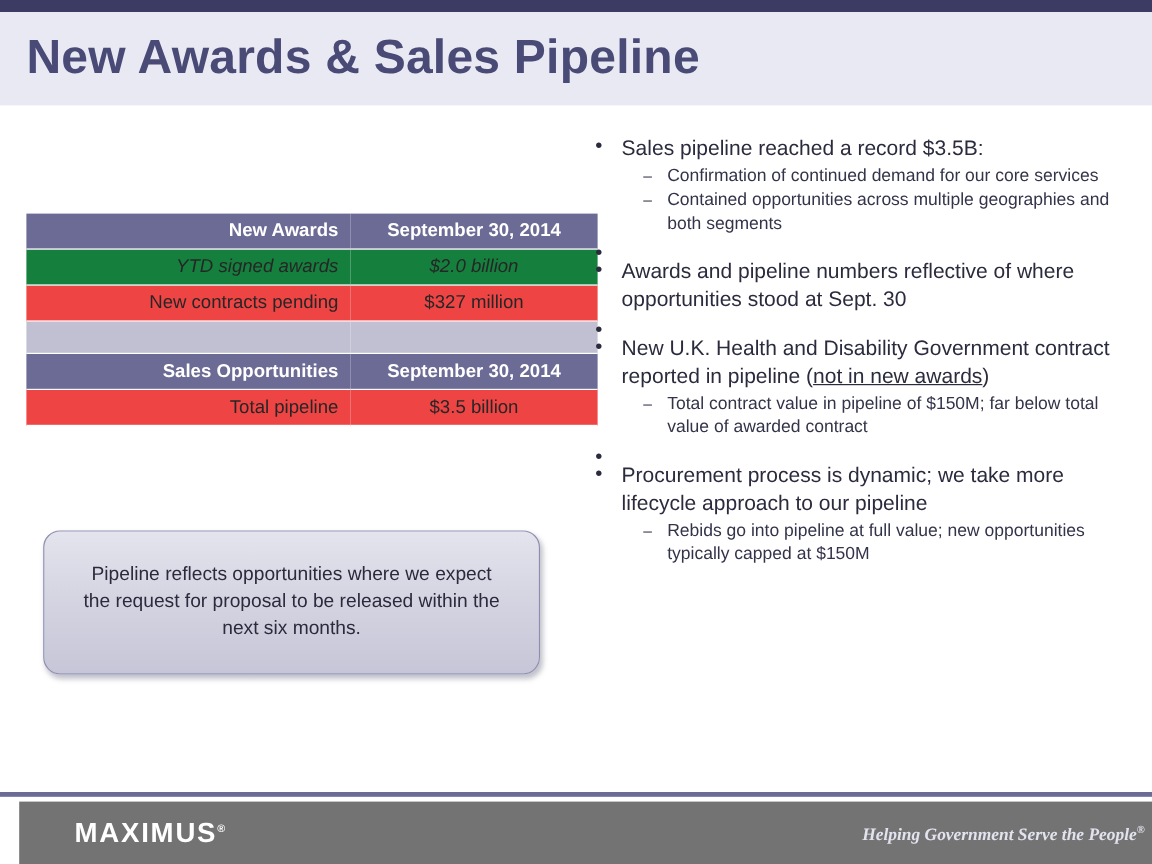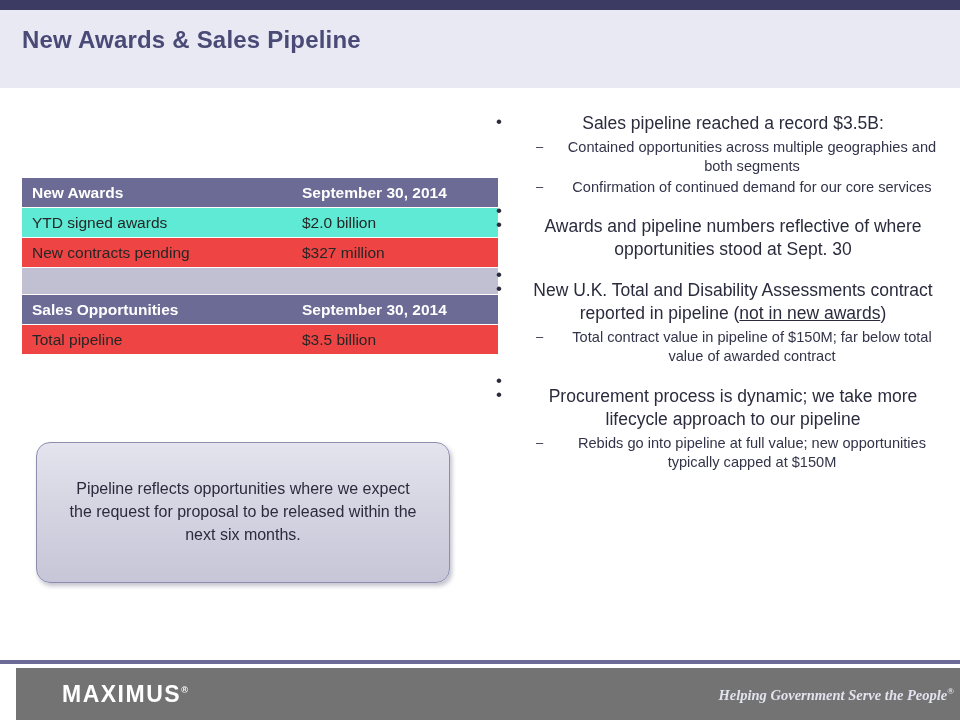--- a/index.html
+++ b/index.html
@@ -36,21 +36,21 @@
   .title-band-underline {
     position: absolute;
     top: 88px; left: 0;
     width: 960px; height: 3px;
     background: #ffffff;
   }
   .slide-title {
     position: absolute;
     top: 26px;
     left: 22px;
-    font-size: 24px;
+    font-size: 40px;
     font-weight: bold;
     color: #4a4a77;
     letter-spacing: 0.2px;
   }
   
   .table-wrap {
     position: absolute;
     left: 22px;
     top: 178px;
     width: 436px;
@@ -60,42 +60,43 @@
     width: 436px;
     table-layout: fixed;
   }
   table.awards td {
     height: 29px;
     padding: 0 10px;
     font-size: 15.5px;
     color: #262626;
     vertical-align: middle;
     border-bottom: 1px solid #ffffff;
+    text-align: right;
   }
   table.awards tr td:first-child { width: 250px; }
-  table.awards tr td:last-child { width: 186px; text-align: left; }
+  table.awards tr td:last-child { width: 186px; text-align: center; }
 
   tr.hdr td {
     background: #6b6b96;
     color: #ffffff;
     font-weight: bold;
     font-size: 15.5px;
   }
   tr.hdr td:last-child { text-align: center; }
-  tr.row-a td { background: #5eead4; }
+  tr.row-a td { background: #15803d; font-style: italic; }
   tr.row-b td { background: #ef4444; }
   tr.spacer td { background: #c0c0d2; height: 26px; }
 
   
   .callout {
     position: absolute;
     left: 36px;
     top: 442px;
     width: 414px;
-    height: 141px;
+    height: 120px;
     background: linear-gradient(to bottom, #e4e4ee 0%, #d2d2e0 55%, #c6c6d8 100%);
     border: 1px solid #8d8db0;
     border-radius: 14px;
     box-shadow: 2px 3px 4px rgba(80,80,110,0.35);
     display: flex;
     align-items: center;
     justify-content: center;
     box-sizing: border-box;
     padding: 6px 26px;
   }
@@ -110,21 +111,20 @@
   .bullets {
     position: absolute;
     left: 492px;
     top: 112px;
     width: 456px;
   }
   ul.lvl1 {
     list-style: none;
     margin: 0;
     padding: 0;
-    text-align: center;
   }
   ul.lvl1 > li {
     position: relative;
     padding-left: 26px;
     font-size: 17.5px;
     color: #2b2b3e;
     line-height: 1.32;
     margin-bottom: 4px;
   }
   ul.lvl1 > li::before {
@@ -250,31 +250,31 @@
 
   <div class="callout">
     <div class="callout-text">Pipeline reflects opportunities where we expect the request for proposal to be released within the next six months.</div>
   </div>
 
   <div class="bullets">
     <ul class="lvl1">
       <li>
         <span>Sales pipeline reached a record $3.5B:</span>
         <ul class="lvl2">
+          <li>Confirmation of continued demand for our core services</li>
           <li>Contained opportunities across multiple geographies and both segments</li>
-          <li>Confirmation of continued demand for our core services</li>
         </ul>
       </li>
       <li class="block-gap" style="padding:0;margin:0;"></li>
       <li>
         <span>Awards and pipeline numbers reflective of where opportunities stood at Sept. 30</span>
       </li>
       <li class="block-gap" style="padding:0;margin:0;"></li>
       <li>
-        <span>New U.K. Total and Disability Assessments contract reported in pipeline (</span><span class="underline-txt">not in new awards</span><span>)</span>
+        <span>New U.K. Health and Disability Government contract reported in pipeline (</span><span class="underline-txt">not in new awards</span><span>)</span>
         <ul class="lvl2">
           <li>Total contract value in pipeline of $150M; far below total value of awarded contract</li>
         </ul>
       </li>
       <li class="block-gap" style="padding:0;margin:0;"></li>
       <li>
         <span>Procurement process is dynamic; we take more lifecycle approach to our pipeline</span>
         <ul class="lvl2">
           <li>Rebids go into pipeline at full value; new opportunities typically capped at $150M</li>
         </ul>

